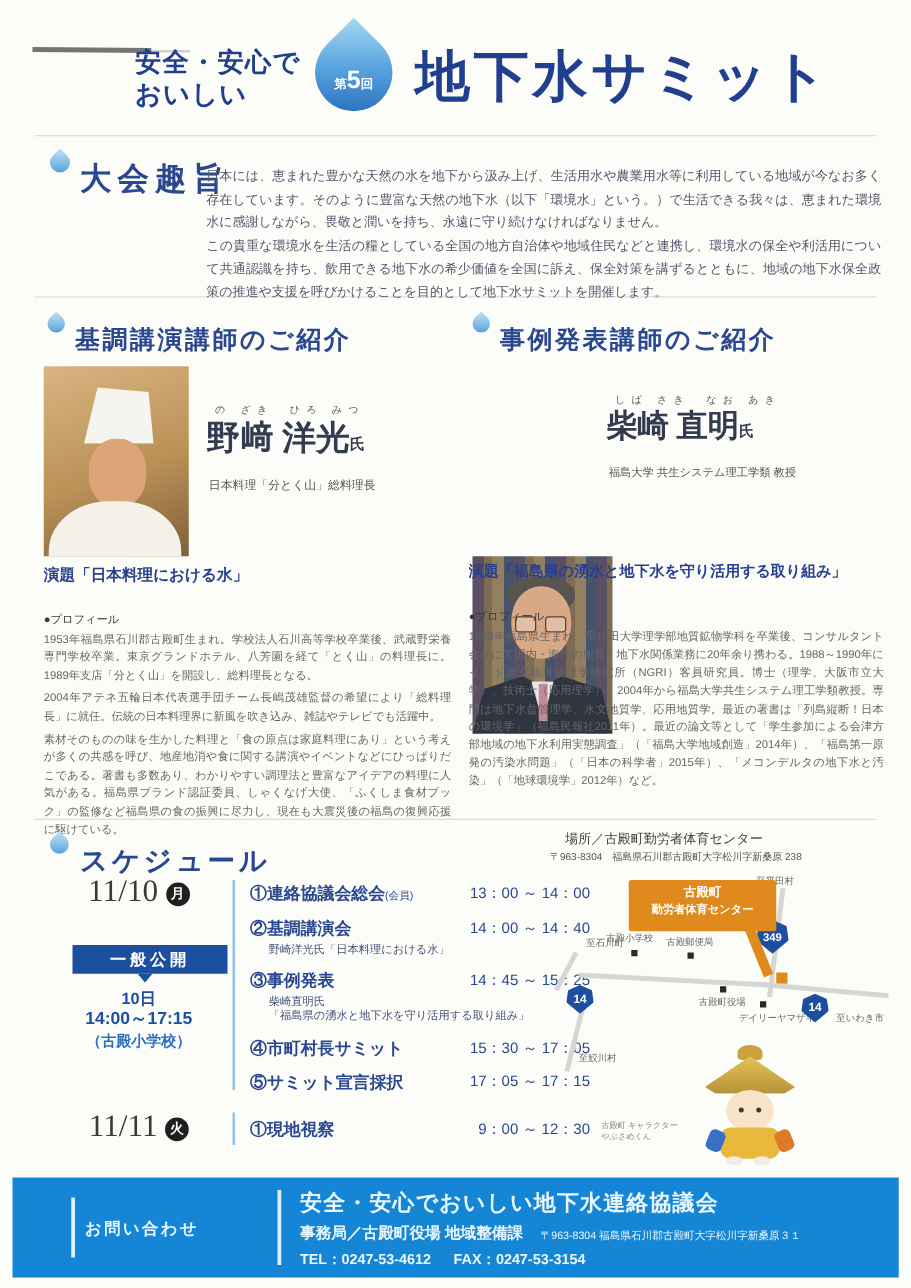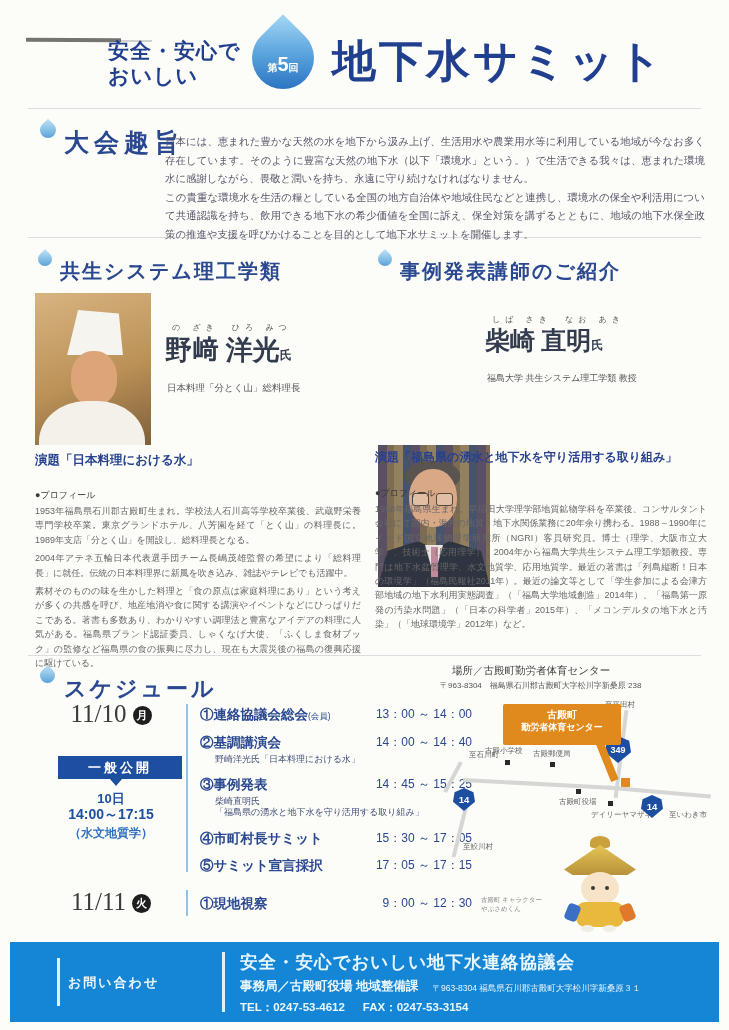--- a/index.html
+++ b/index.html
@@ -109,21 +109,21 @@
   <div class="abs drop drop-sm" style="left:40px;top:122px;width:16px;height:16px;"></div>
   <div class="abs sec-head" style="left:64px;top:114px;font-size:25px;letter-spacing:5px;">大会趣旨</div>
   <div class="abs body-text" style="left:165px;top:116px;width:540px;font-size:10.4px;line-height:1.78;">
     <p>日本には、恵まれた豊かな天然の水を地下から汲み上げ、生活用水や農業用水等に利用している地域が今なお多く存在しています。そのように豊富な天然の地下水（以下「環境水」という。）で生活できる我々は、恵まれた環境水に感謝しながら、畏敬と潤いを持ち、永遠に守り続けなければなりません。</p>
     <p>この貴重な環境水を生活の糧としている全国の地方自治体や地域住民などと連携し、環境水の保全や利活用について共通認識を持ち、飲用できる地下水の希少価値を全国に訴え、保全対策を講ずるとともに、地域の地下水保全政策の推進や支援を呼びかけることを目的として地下水サミットを開催します。</p>
   </div>
 
   <div class="abs sep" style="left:28px;right:28px;top:237px;"></div>
 
   <div class="abs drop drop-sm" style="left:38px;top:252px;width:14px;height:14px;"></div>
-  <div class="abs sec-head" style="left:60px;top:246px;font-size:20px;letter-spacing:2px;">共生システム理工学類</div>
+  <div class="abs sec-head" style="left:60px;top:246px;font-size:20px;letter-spacing:2px;">基調講演講師のご紹介</div>
   <div class="abs photo photo-chef" style="left:35px;top:293px;width:116px;height:152px;">
     <div class="chef-hat"></div>
     <div class="chef-face"></div>
     <div class="chef-body"></div>
   </div>
   <div class="abs furigana" style="left:172px;top:322px;">の ざき　ひろ みつ</div>
   <div class="abs" style="left:165px;top:332px;">
     <span class="speaker-name" style="font-size:27px;">野﨑 洋光</span><span class="speaker-name speaker-suffix">氏</span>
   </div>
   <div class="abs affil" style="left:167px;top:382px;">日本料理「分とく山」総料理長</div>
@@ -162,21 +162,21 @@
   <div class="abs drop drop-sm" style="left:40px;top:668px;width:15px;height:15px;"></div>
   <div class="abs sec-head" style="left:64px;top:662px;font-size:22px;letter-spacing:3px;">スケジュール</div>
 
   <div class="abs date-text" style="left:45px;top:700px;width:132px;text-align:center;">
     <span>11/10</span><span class="wd-circle">月</span>
   </div>
   <div class="abs open-badge" style="left:58px;top:756px;width:124px;height:23px;">一般公開</div>
   <div class="abs" style="left:110px;top:779px;width:0;height:0;border-left:6px solid transparent;border-right:6px solid transparent;border-top:7px solid #1d4fa0;"></div>
   <div class="abs open-info" style="left:45px;top:790px;width:132px;font-size:13px;">10日</div>
   <div class="abs open-info" style="left:45px;top:806px;width:132px;font-size:14px;">14:00～17:15</div>
-  <div class="abs open-info" style="left:45px;top:825px;width:132px;font-size:12px;color:#2f6fc0;">（水文地質学）</div>
+  <div class="abs open-info" style="left:45px;top:825px;width:132px;font-size:12px;color:#2f6fc0;">（古殿小学校）</div>
   <div class="abs date-text" style="left:45px;top:888px;width:132px;text-align:center;">
     <span>11/11</span><span class="wd-circle">火</span>
   </div>
 
   <div class="abs vline" style="left:186px;top:704px;height:168px;"></div>
   <div class="abs vline" style="left:186px;top:890px;height:26px;"></div>
 
   <div class="abs sched-row" style="left:200px;top:706px;">
     <span class="sched-label"><span>①</span><span>連絡協議会総会</span><span class="sched-note">(会員)</span></span>
     <span class="sched-time">13：00 ～ 14：00</span>

